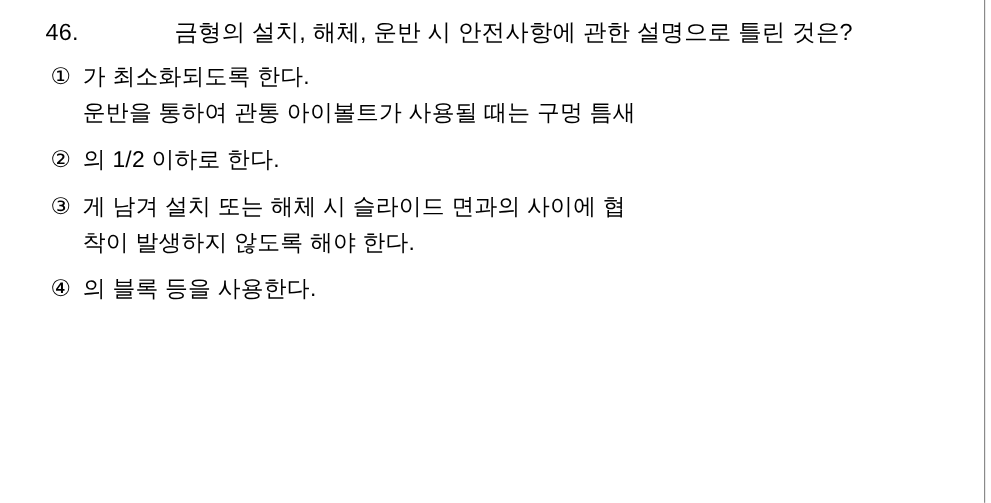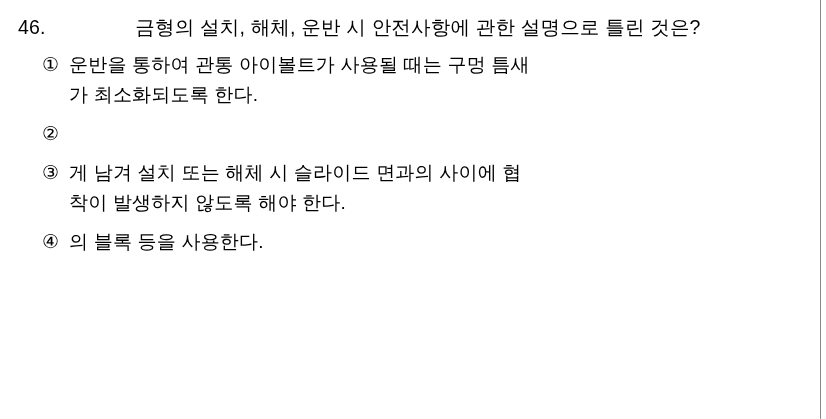--- a/index.html
+++ b/index.html
@@ -35,20 +35,21 @@
     top: 12px;
     left: 18px;
     width: 760px;
   }
   .q-head {
     display: flex;
     align-items: flex-start;
     font-size: 19.5px;
     line-height: 30px;
     letter-spacing: 0.2px;
+    margin-left: 20px;
   }
   .q-num {
     flex: 0 0 auto;
     width: 40px;
     text-align: left;
     white-space: nowrap;
   }
   .q-stem {
     flex: 1 1 auto;
     text-align: center;
@@ -96,28 +97,29 @@
         <span class="ln">금형의 설치, 해체, 운반 시 안전사항에 관한 설명으로 틀린</span>
         <span class="ln">것은?</span>
       </div>
     </div>
 
     <div class="choices">
 
       <div class="choice">
         <div class="choice-marker">①</div>
         <div class="choice-text">
+          <span class="ln">가 최소화되도록 한다.</span>
           <span class="ln">운반을 통하여 관통 아이볼트가 사용될 때는 구멍 틈새</span>
-          <span class="ln">가 최소화되도록 한다.</span>
         </div>
       </div>
 
       <div class="choice">
         <div class="choice-marker">②</div>
         <div class="choice-text">
+          <span class="ln">의 1/2 이하로 한다.</span>
         </div>
       </div>
 
       <div class="choice">
         <div class="choice-marker">③</div>
         <div class="choice-text">
           <span class="ln">게 남겨 설치 또는 해체 시 슬라이드 면과의 사이에 협</span>
           <span class="ln">착이 발생하지 않도록 해야 한다.</span>
         </div>
       </div>

